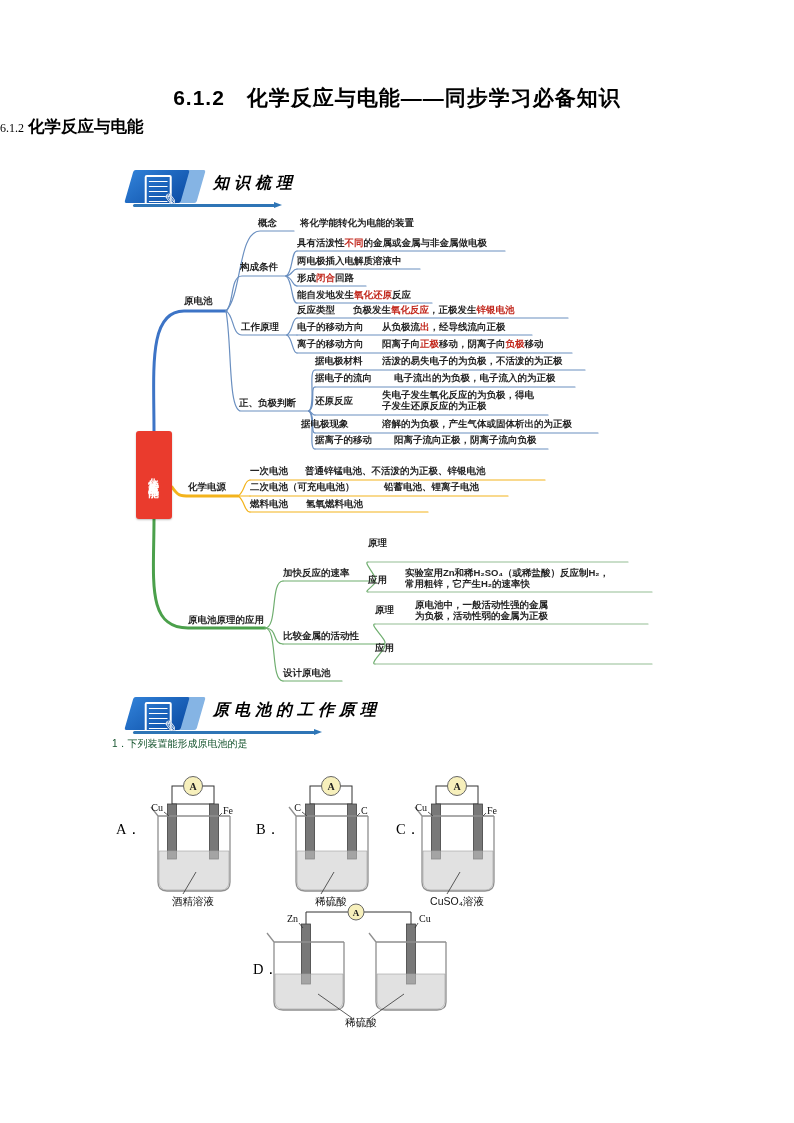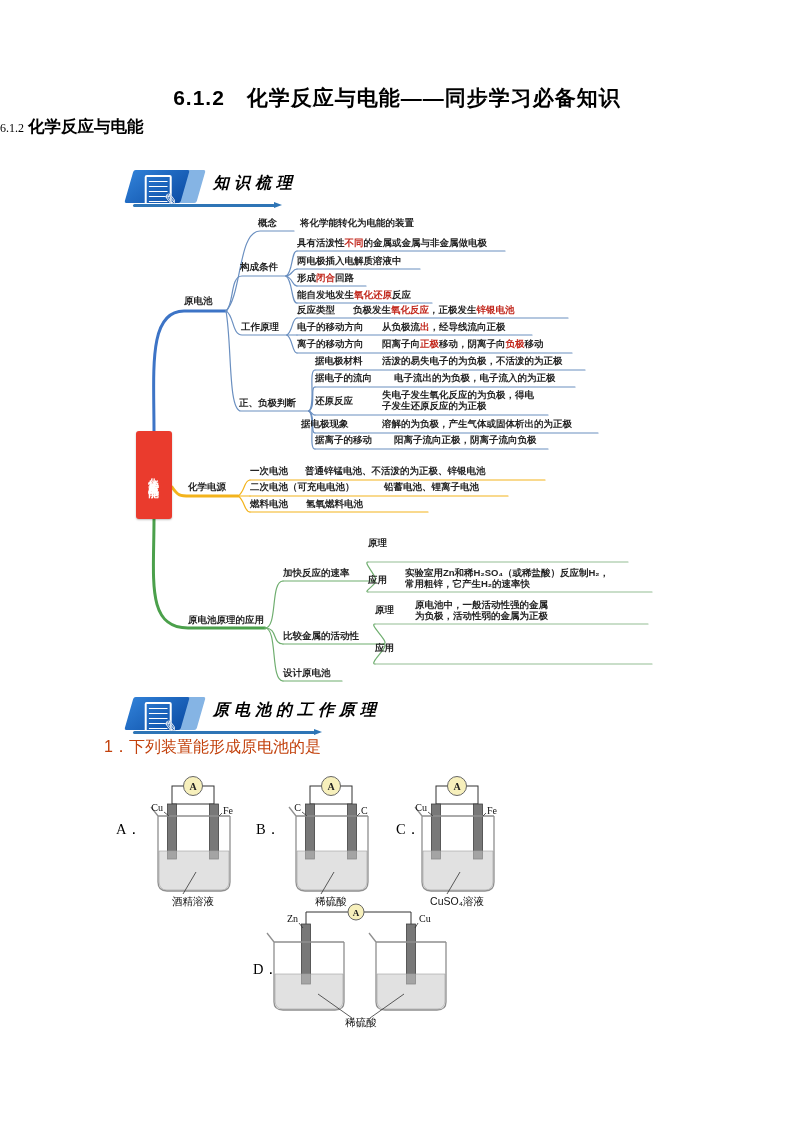--- a/index.html
+++ b/index.html
@@ -34,21 +34,21 @@
   #mmsvg{position:absolute;left:0;top:0}
   .mm{position:absolute;font-size:9.5px;font-weight:bold;white-space:nowrap;
       line-height:11px;color:#252525}
   .pre{white-space:pre-line}
   .rd{color:#c2281d}
   .root{position:absolute;left:16px;top:216px;width:36px;height:88px;background:#ea3b2d;
         border-radius:3px;color:#fff;display:flex;align-items:center;justify-content:center;
         writing-mode:vertical-rl;text-orientation:upright;font-size:10.5px;font-weight:bold;
         letter-spacing:1.5px;box-shadow:0 1px 2px rgba(0,0,0,.25)}
   
-  .q{position:absolute;left:104px;top:737px;font-size:16px;color:#c2410c}
+  .q{position:absolute;left:112px;top:737px;font-size:10px;color:#14532d}
   .opt{position:absolute;font-family:"Liberation Serif",serif;font-size:14.5px;color:#000}
   .appa{position:absolute}
   .el{font-family:"Liberation Serif",serif;font-size:10px;fill:#111}
   .sol{font-family:"Liberation Sans",sans-serif;font-size:10.5px;fill:#111}
   .amm{font-family:"Liberation Serif",serif;font-size:10px;font-weight:bold;fill:#222}
 </style>
 </head>
 <body>
 
 <div class="title">6.1.2　化学反应与电能——同步学习必备知识</div>

